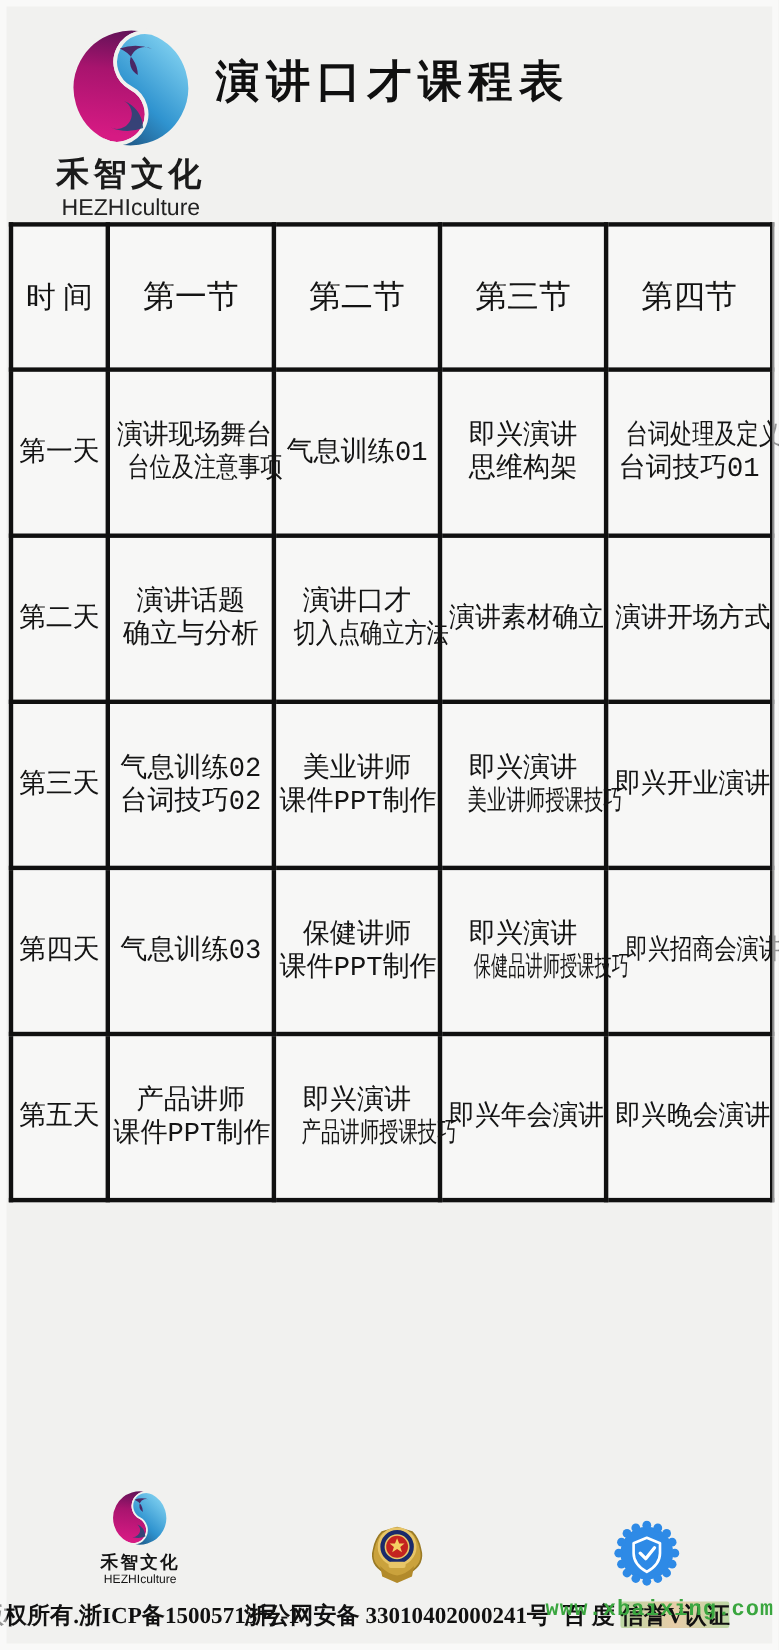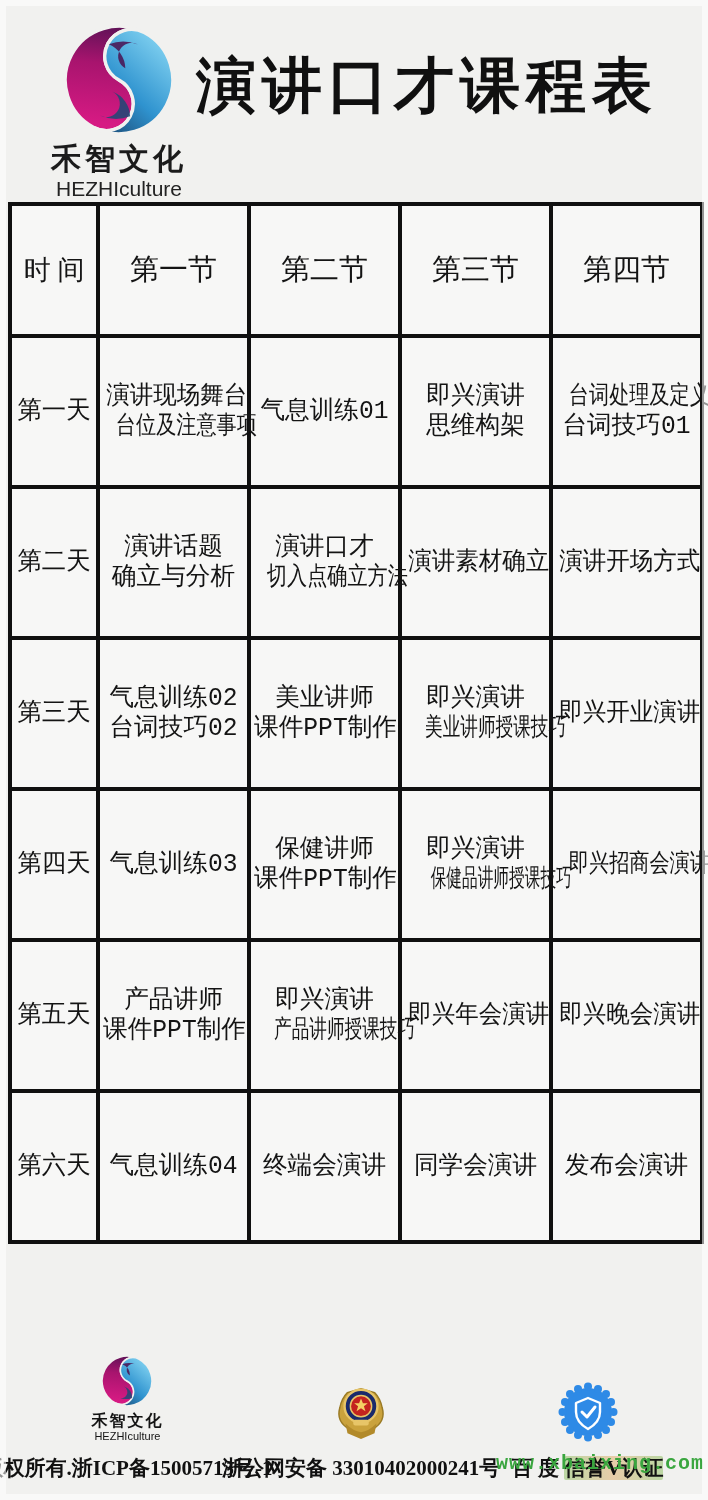--- a/index.html
+++ b/index.html
@@ -14,21 +14,21 @@
 
   
   .brand{position:absolute;left:44px;top:22px;width:150px;text-align:center;}
   .brand svg.swirl{display:block;margin:0 auto;}
   .brand .cn{font-family:"Liberation Sans","DejaVu Sans",sans-serif;
     font-weight:bold;font-size:30px;letter-spacing:4px;color:#1b1b1b;line-height:1.1;margin-top:4px;}
   .brand .en{font-family:"Liberation Sans","DejaVu Sans",sans-serif;
     font-size:21px;color:#222;line-height:1.1;margin-top:2px;}
   .page-title{
     position:absolute;left:196px;top:46px;width:500px;
-    font-size:60px;font-weight:600;letter-spacing:6px;white-space:nowrap;
+    font-size:40px;font-weight:600;letter-spacing:6px;white-space:nowrap;
     color:#101010;
   }
 
   
   table.schedule{
     position:absolute;left:8px;top:202px;width:692px;
     border-collapse:collapse;table-layout:fixed;
   }
   table.schedule td,table.schedule th{
     border:4px solid #101010;background:#f7f7f6;
@@ -247,47 +247,20 @@
           </div>
         </td>
     <td>
           <div class="cell fit">
             <span class="fit-line" style="transform: scaleX(0.94);">即兴年会演讲</span>
           </div>
         </td>
     <td>
           <div class="cell fit">
             <span class="fit-line" style="transform: scaleX(0.94);">即兴晚会演讲</span>
-          </div>
-        </td>
-  </tr>
-  <tr class="data-row">
-    <td class="day">
-          <div class="cell fit">
-            <span class="fit-line" style="transform: scaleX(0.975);">第六天</span>
-          </div>
-        </td>
-    <td>
-          <div class="cell fit">
-            <span class="fit-line" style="transform: scaleX(0.986);">气息训练04</span>
-          </div>
-        </td>
-    <td>
-          <div class="cell fit">
-            <span class="fit-line" style="transform: scaleX(0.986);">终端会演讲</span>
-          </div>
-        </td>
-    <td>
-          <div class="cell fit">
-            <span class="fit-line" style="transform: scaleX(0.986);">同学会演讲</span>
-          </div>
-        </td>
-    <td>
-          <div class="cell fit">
-            <span class="fit-line" style="transform: scaleX(0.986);">发布会演讲</span>
           </div>
         </td>
   </tr>
 </tbody>
   </table>
 
 <div class="footer">
 
   <div class="fcol fcol-left">
     <div class="icon-zone">

